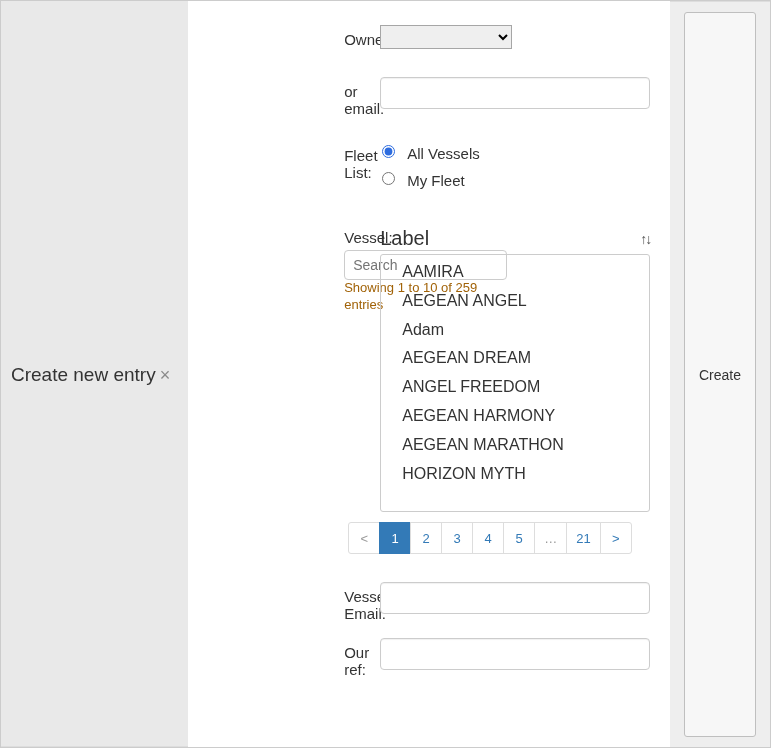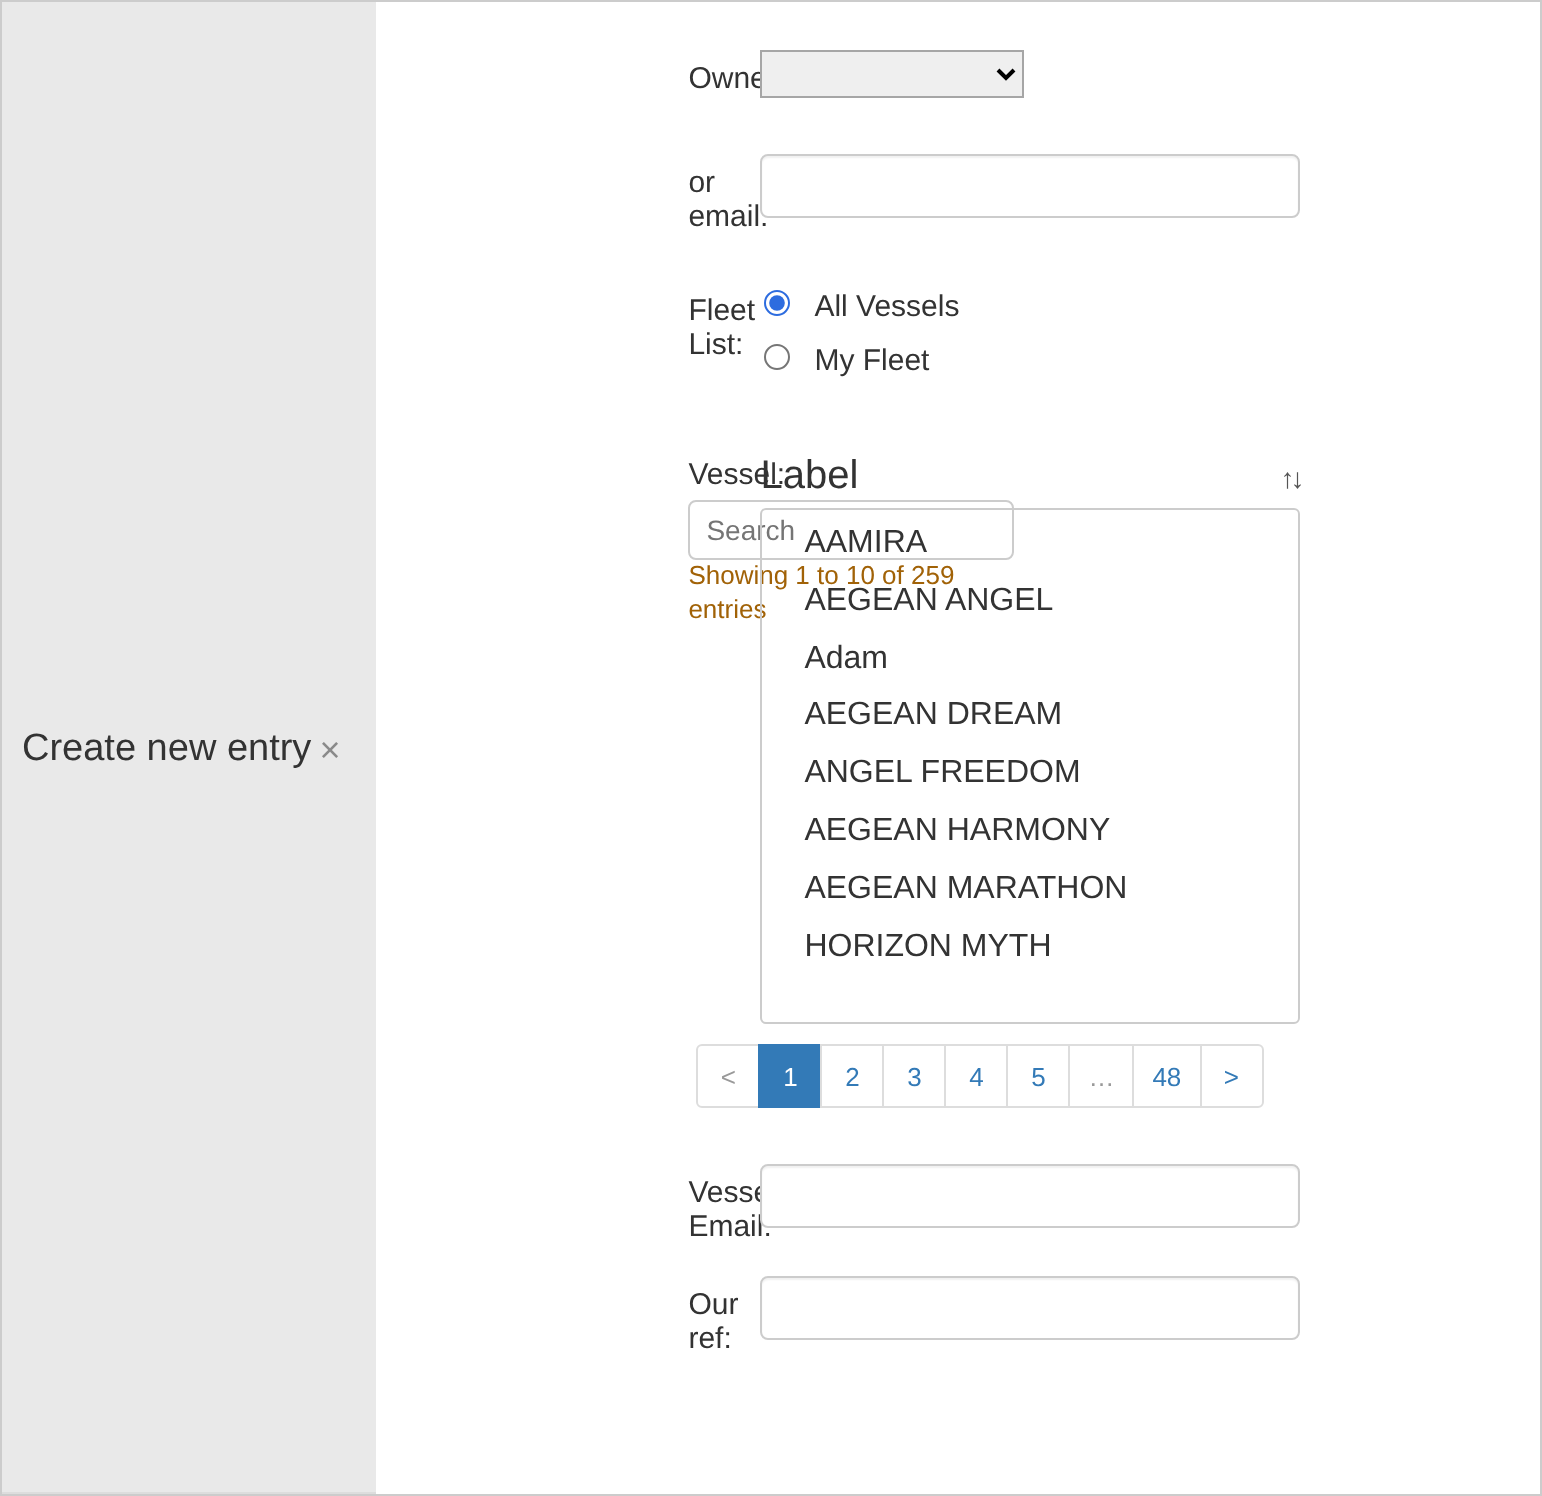--- a/index.html
+++ b/index.html
@@ -238,21 +238,21 @@
 
         <div class="pager-wrap">
           <div class="pagination" id="pagination">
               <div class="pg disabled">&lt;</div>
               <div class="pg active">1</div>
               <div class="pg">2</div>
               <div class="pg">3</div>
               <div class="pg">4</div>
               <div class="pg">5</div>
               <div class="pg ellipsis">…</div>
-              <div class="pg">48</div>
+              <div class="pg">21</div>
               <div class="pg">&gt;</div>
             </div>
         </div>
       </div>
     </div>
 
     <div class="form-row" style="margin-bottom:16px;">
       <div class="lbl-col">Vessel Email:</div>
       <div class="ctrl-col">
         <input type="text" class="text" style="">
@@ -261,14 +261,17 @@
 
     <div class="form-row">
       <div class="lbl-col">Our ref:</div>
       <div class="ctrl-col">
         <input type="text" class="text" style="">
       </div>
     </div>
 
   </div>
 
+  <div class="modal-footer">
+    <button class="btn-create">Create</button>
+  </div>
 
 </div>
 
 </body></html>

